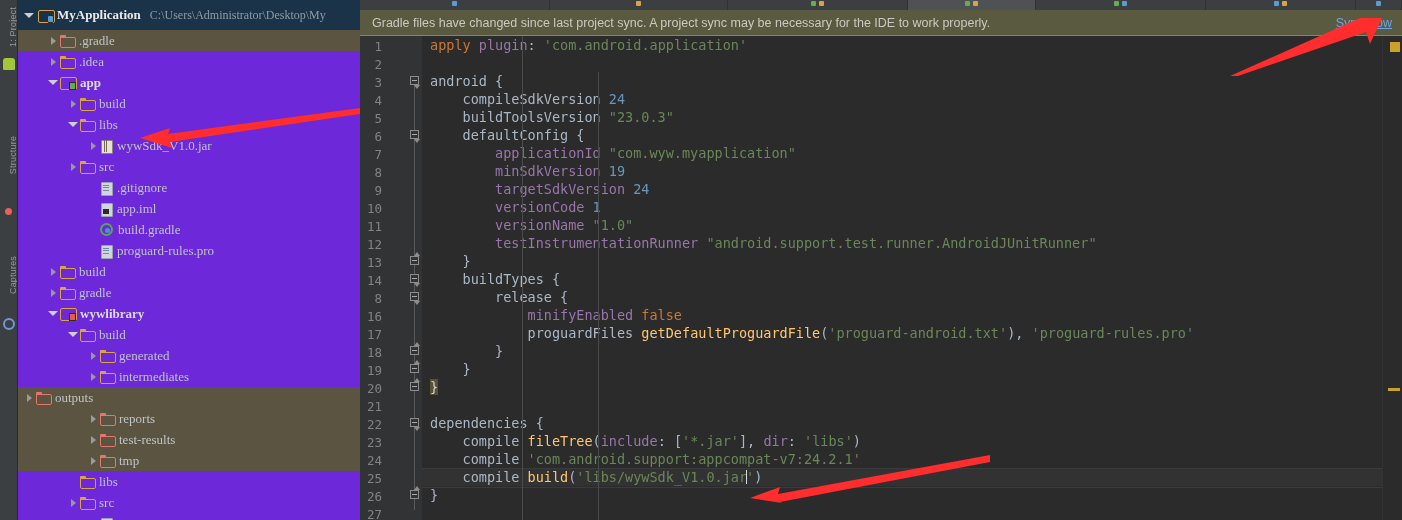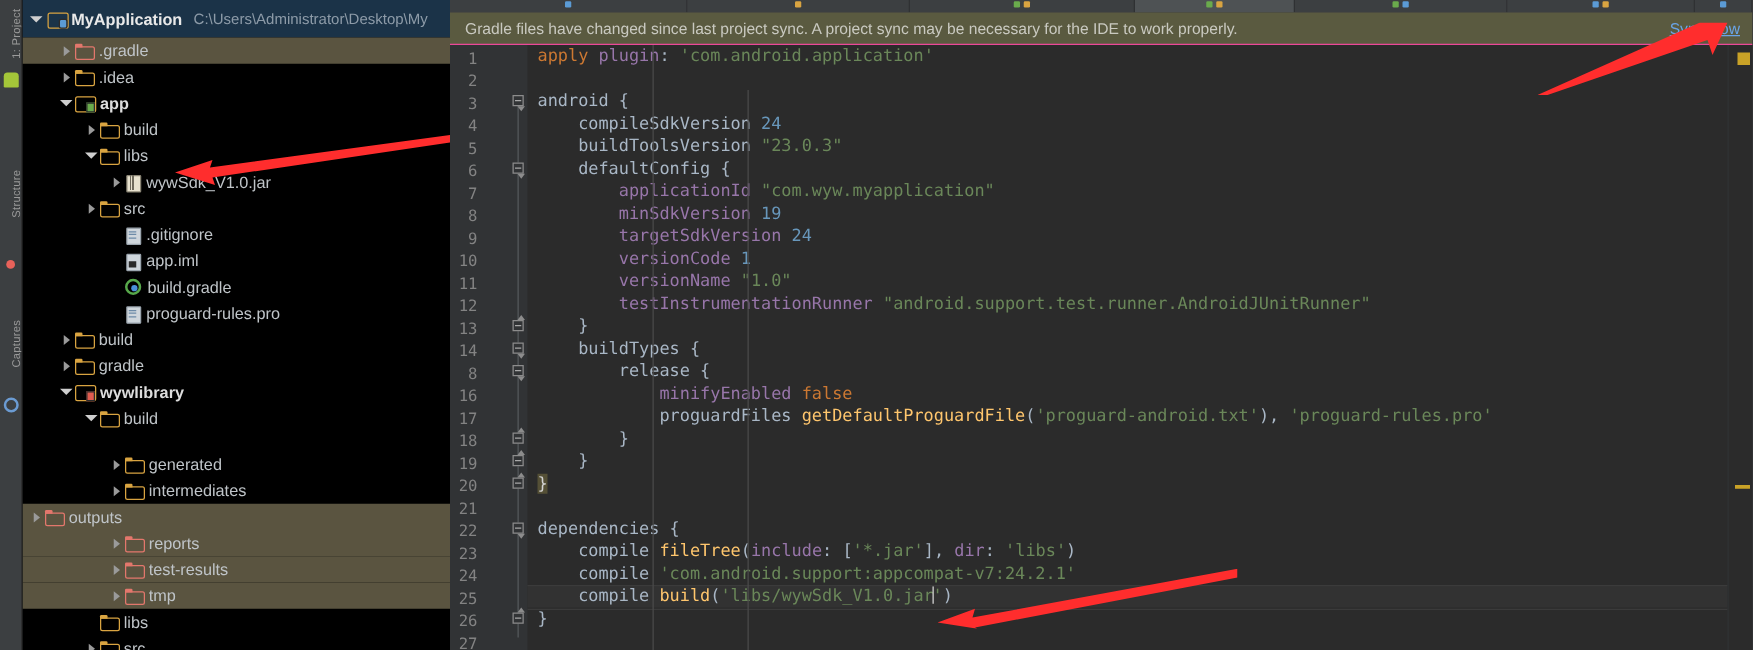--- a/index.html
+++ b/index.html
@@ -24,21 +24,21 @@
     white-space:nowrap; text-align:center;
   }
   .rail-ic{ position:absolute; left:3px; width:12px; height:12px; }
   .rail-ic.android{ background:#a4c639; border-radius:3px 3px 1px 1px; }
   .rail-ic.dot{ background:#e8625a; border-radius:50%; width:7px; height:7px; left:5px;}
   .rail-ic.circ{ border:2px solid #6b9bd2; border-radius:50%; background:#3c3f41;}
 
   
   .project-panel{
     position:absolute; left:18px; top:0; width:342px; height:520px;
-    background:#000000; overflow:hidden;
+    background:#6d28d9; overflow:hidden;font-family:Liberation Serif, serif;
   }
   .proj-header{
     height:30px; background:#1b3348;
     display:flex; align-items:center; padding-left:6px;
     white-space:nowrap; overflow:hidden;
   }
   .proj-header .tri{ margin-right:5px; }
   .proj-name{ color:#e9e9e9; font-size:13px; font-weight:bold; margin-left:4px; }
   .proj-path{ color:#8d9ba8; font-size:12px; margin-left:9px; }
 
@@ -355,21 +355,21 @@
           </span>
           <span class="lbl bold">wywlibrary</span>
         </div>
         <div class="row" style="padding-left: 48px;">
           <span class="tri-wrap">
             <span class="tri open"></span>
           </span>
           <span class="folder"></span>
           <span class="lbl">build</span>
         </div>
-        <div class="row" style="padding-left: 68px; margin-top: 16px;">
+        <div class="row" style="padding-left: 68px;">
           <span class="tri-wrap">
             <span class="tri"></span>
           </span>
           <span class="folder"></span>
           <span class="lbl">generated</span>
         </div>
         <div class="row" style="padding-left: 68px;">
           <span class="tri-wrap">
             <span class="tri"></span>
           </span>

